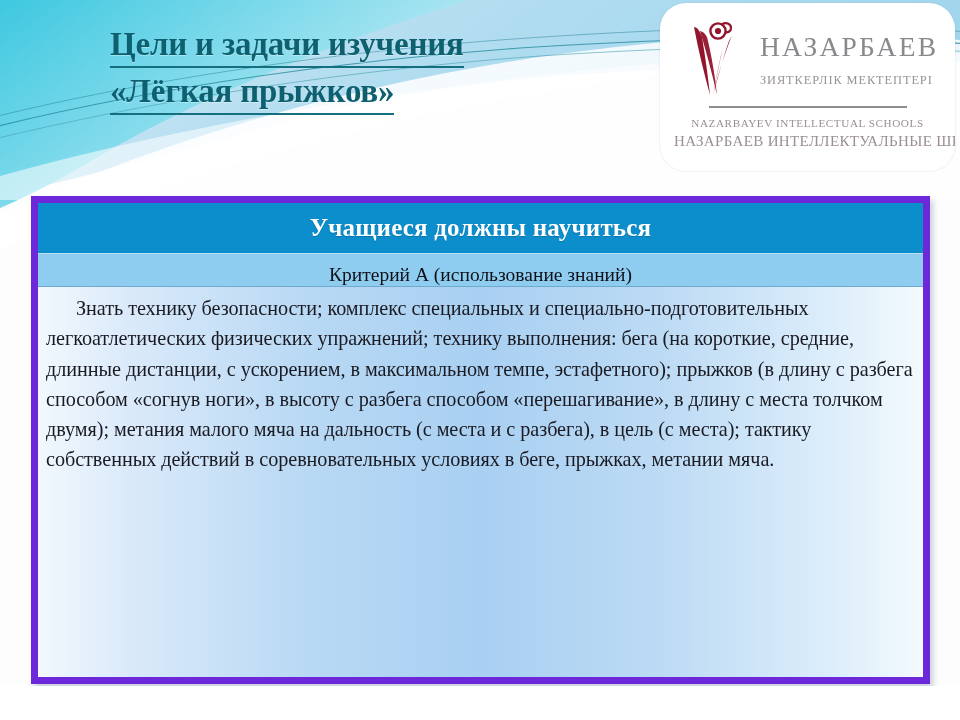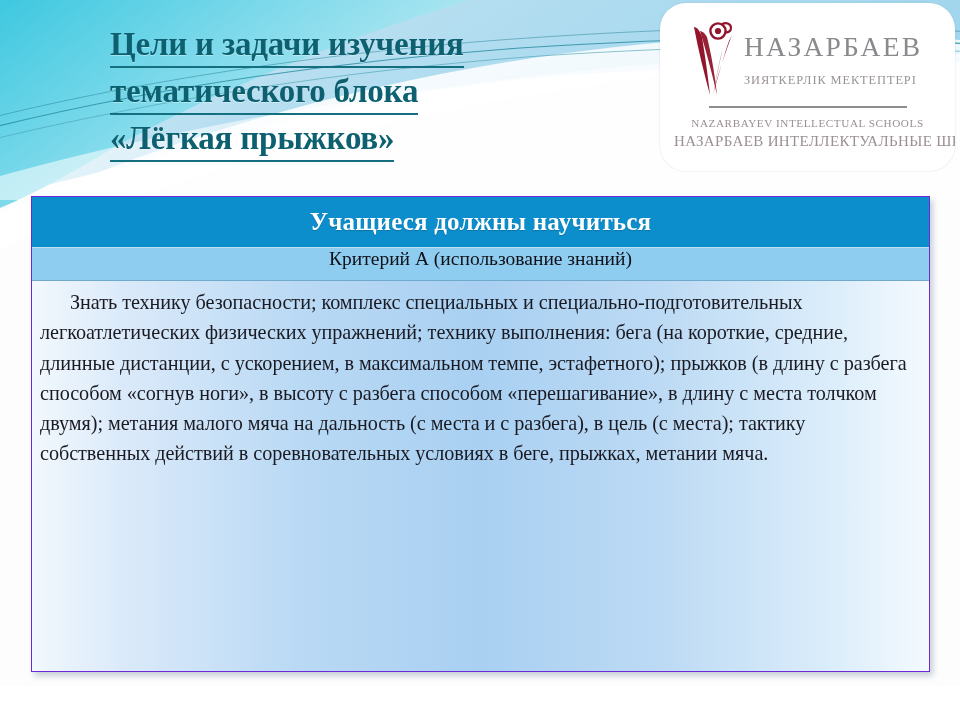--- a/index.html
+++ b/index.html
@@ -46,21 +46,21 @@
     border-radius:26px;
     z-index:7;
     box-shadow:0 0 2px rgba(120,150,170,.30);
     overflow:hidden;
   }
   #logo-inner{
     position:absolute;left:0;top:0;right:0;bottom:0;
     padding:16px 14px 10px 14px;
     box-sizing:border-box;
   }
-  .logo-top{display:flex;align-items:flex-start;gap:0;padding-left:14px;}
+  .logo-top{display:flex;align-items:flex-start;gap:16px;padding-left:14px;}
   .logo-mark{width:56px;height:78px;flex:0 0 56px;margin-top:2px;}
   .logo-words{padding-top:14px;}
   .logo-word-main{
     font-family:"Liberation Serif", serif;
     font-size:27.5px;letter-spacing:2.2px;color:#8a8a8e;
     line-height:28px;white-space:nowrap;
   }
   .logo-word-sub{
     font-family:"Liberation Serif", serif;
     font-size:12.4px;letter-spacing:.9px;color:#9a9396;
@@ -74,42 +74,42 @@
     text-align:center;
     font-family:Liberation Serif, serif;
     color:#9b8f92;white-space:nowrap;
   }
   .logo-en{font-size:11.2px;letter-spacing:.55px;margin-top:9px;}
   .logo-ru{font-size:15px;letter-spacing:.35px;margin-top:4px;}
 
   
   #table{
     position:absolute;left:31px;top:196px;width:899px;
-    border:1px solid #6d28d9;
+    border:7px solid #6d28d9;
     box-sizing:border-box;
     z-index:5;
     box-shadow:3px 4px 6px rgba(120,140,155,.40);
     background:#eaf3fb;
   }
   #row-header{
     background:#0c8ecc;
     height:50px;
     display:flex;align-items:center;justify-content:center;
     border-bottom:1px solid #bcdff3;
   }
   #row-header .cell-text{
     color:#ffffff;font-weight:bold;font-size:25px;
     font-family:"Liberation Serif", serif;
     letter-spacing:.2px;
     text-shadow:0 1px 1px rgba(0,0,0,.18);
   }
   #row-criterion{
     background:#8ecdf0;
     height:32px;
-    display:flex;align-items:flex-start;justify-content:center;
+    display:flex;align-items:flex-end;justify-content:center;
     border-bottom:1px solid #6fa9cc;
   }
   #row-criterion .cell-text{
     color:#101018;font-size:19.5px;
     font-family:"Liberation Serif", serif;
   }
   #row-body{
     position:relative;
     min-height:390px;
     background:
@@ -168,21 +168,20 @@
       <path d="M-10,128 C120,96 300,64 520,48 C700,36 850,36 970,44" fill="none" stroke="#2b8fa2" stroke-width="1.1" opacity="0.85"></path>
       <path d="M-10,140 C130,106 320,72 540,56 C720,44 860,44 970,52" fill="none" stroke="#49a2b3" stroke-width="0.9" opacity="0.7"></path>
       <path d="M-10,118 C110,88 290,56 500,40 C690,26 850,24 970,32" fill="none" stroke="#1f7f92" stroke-width="0.8" opacity="0.6"></path>
 
       <path d="M0,176 C180,126 420,82 700,60 C820,50 900,50 960,54 L960,200 L0,200 Z" fill="#ffffff" opacity="0.55"></path>
     </svg>
   </div>
 
   <div id="title-block">
     <span class="title-line">Цели и задачи изучения</span>
-    <span class="title-line">тематического блока</span>
     <span class="title-line">«Лёгкая прыжков»</span>
   </div>
 
   <div id="logo-card">
     <div id="logo-inner">
       <div class="logo-top">
         <svg class="logo-mark" viewBox="0 0 56 78">
           <g fill="#93152b">
             <path d="M6,6 C10,28 16,52 22,74 C20,56 17,34 14,16 C12,10 9,6 6,6 Z"></path>
             <path d="M12,10 C18,30 24,52 29,74 C27,54 23,32 19,16 C17,12 14,10 12,10 Z" opacity="0.95"></path>

